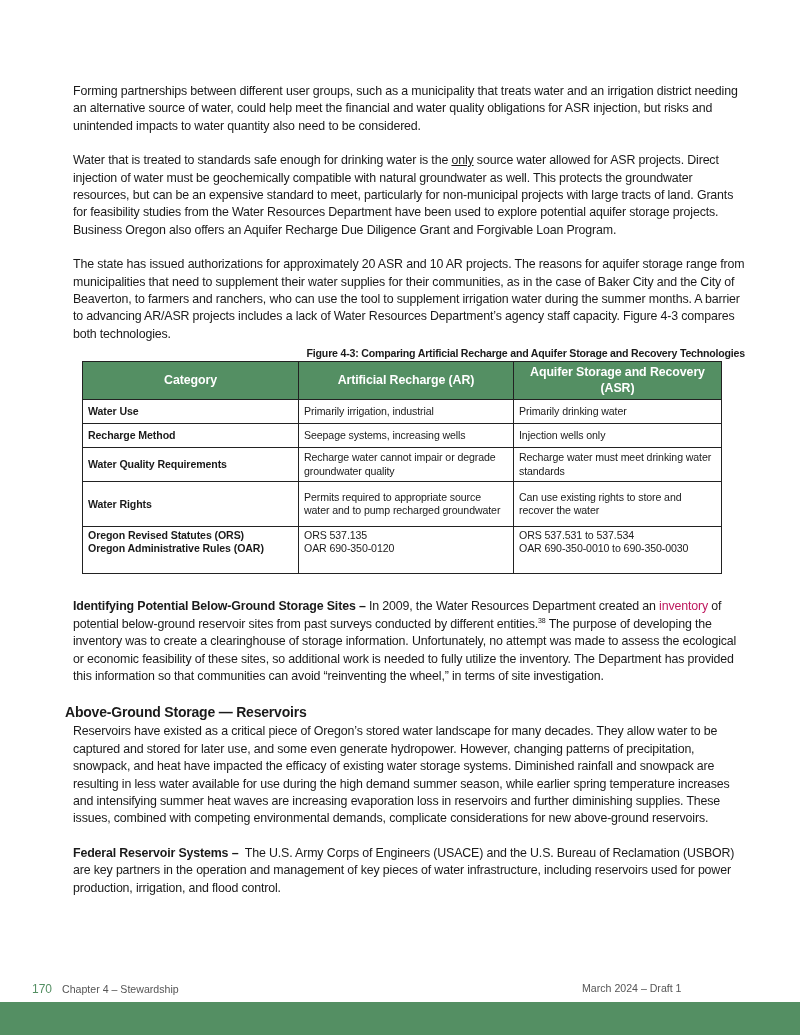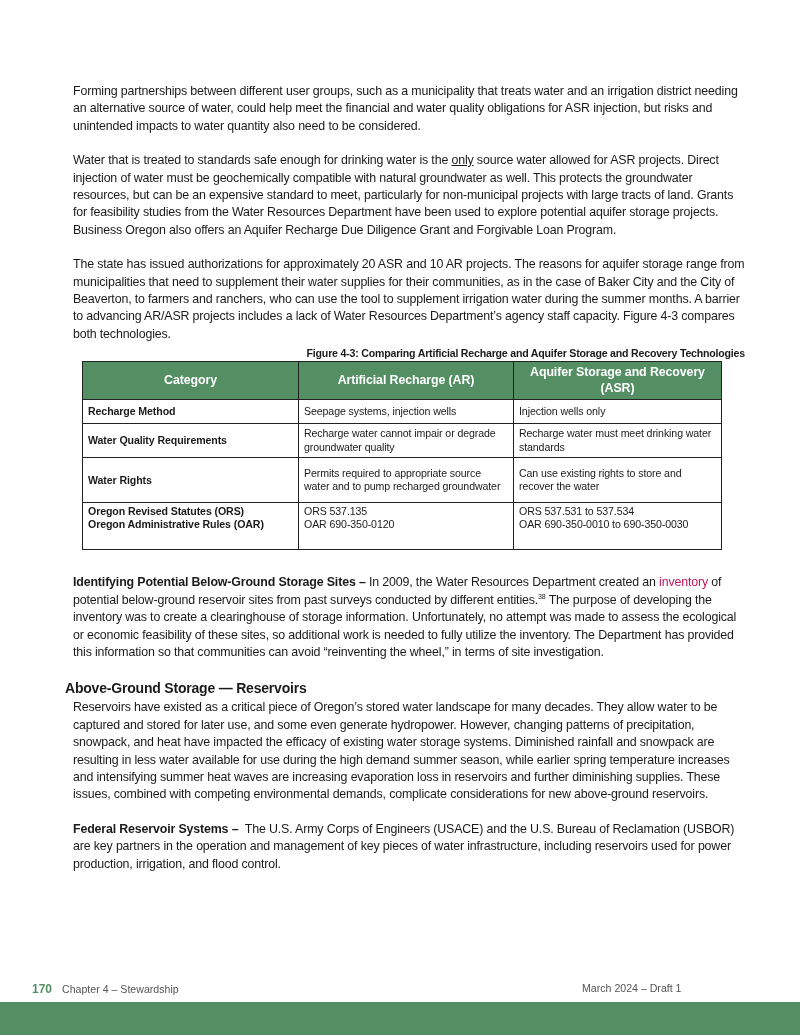--- a/index.html
+++ b/index.html
@@ -41,21 +41,21 @@
 
     .after-table { margin-top: 24px; }
     h2 {
       font-size: 14px; font-weight: bold; margin: 0 0 1px 0; line-height: 20px; letter-spacing: -0.2px;
     }
 
     .footer {
       position: absolute; left: 32px; right: 0; top: 982px; height: 18px;
       font-size: 10.6px; color: #555;
     }
-    .footer .pnum { color: #548f63; font-weight: bold; font-size: 12px; }
+    .footer .pnum { color: #548f63; font-weight: normal; font-size: 12px; }
     .footer .chap { margin-left: 10px; }
     .footer .date { position: absolute; left: 550px; top: 0; }
     .band { position: absolute; left: 0; top: 1002px; width: 800px; height: 33px; background: #548f63; }
   </style>
 </head>
 <body>
 
 <div class="content">
   <p>Forming partnerships between different user groups, such as a municipality that treats water and an irrigation district needing an alternative source of water, could help meet the financial and water quality obligations for ASR injection, but risks and unintended impacts to water quantity also need to be considered.</p>
 
@@ -66,23 +66,28 @@
   <div class="fig-caption">Figure 4-3: Comparing Artificial Recharge and Aquifer Storage and Recovery Technologies</div>
   <table class="cmp">
     <thead>
       <tr>
         <th>Category</th>
         <th>Artificial Recharge (AR)</th>
         <th>Aquifer Storage and Recovery (ASR)</th>
       </tr>
     </thead>
     <tbody>
+      <tr class="r1">
+        <td class="cat">Water Use</td>
+        <td class="ar">Primarily irrigation, industrial</td>
+        <td>Primarily drinking water</td>
+      </tr>
       <tr class="r2">
         <td class="cat">Recharge Method</td>
-        <td class="ar">Seepage systems, injection wells</td>
+        <td class="ar">Seepage systems, increasing wells</td>
         <td>Injection wells only</td>
       </tr>
       <tr class="r3">
         <td class="cat">Water Quality Requirements</td>
         <td class="ar">Recharge water cannot impair or degrade groundwater quality</td>
         <td>Recharge water must meet drinking water standards</td>
       </tr>
       <tr class="r4">
         <td class="cat">Water Rights</td>
         <td class="ar">Permits required to appropriate source water and to pump recharged groundwater</td>

